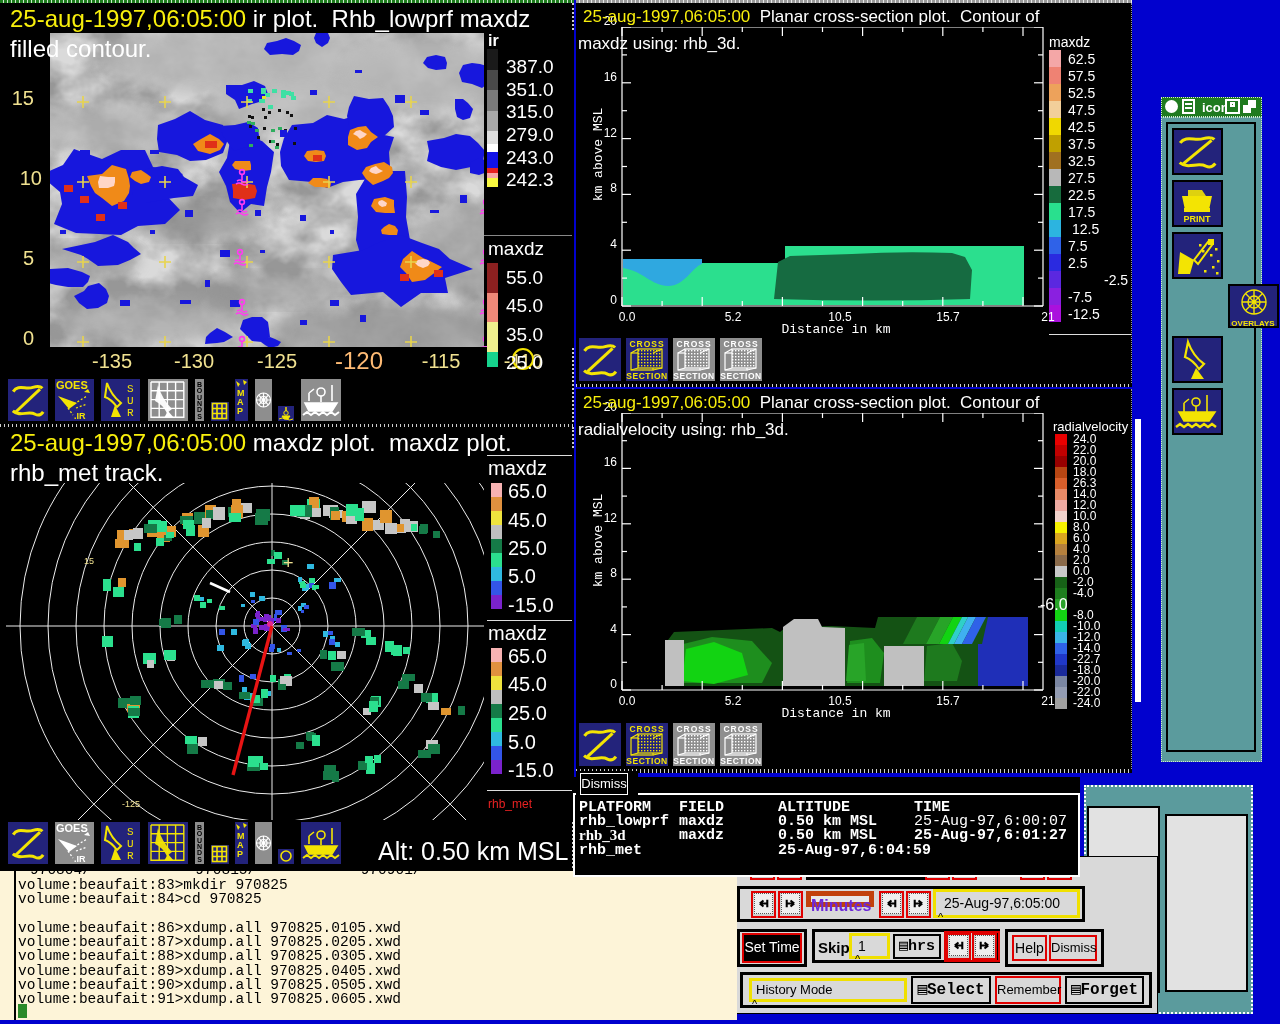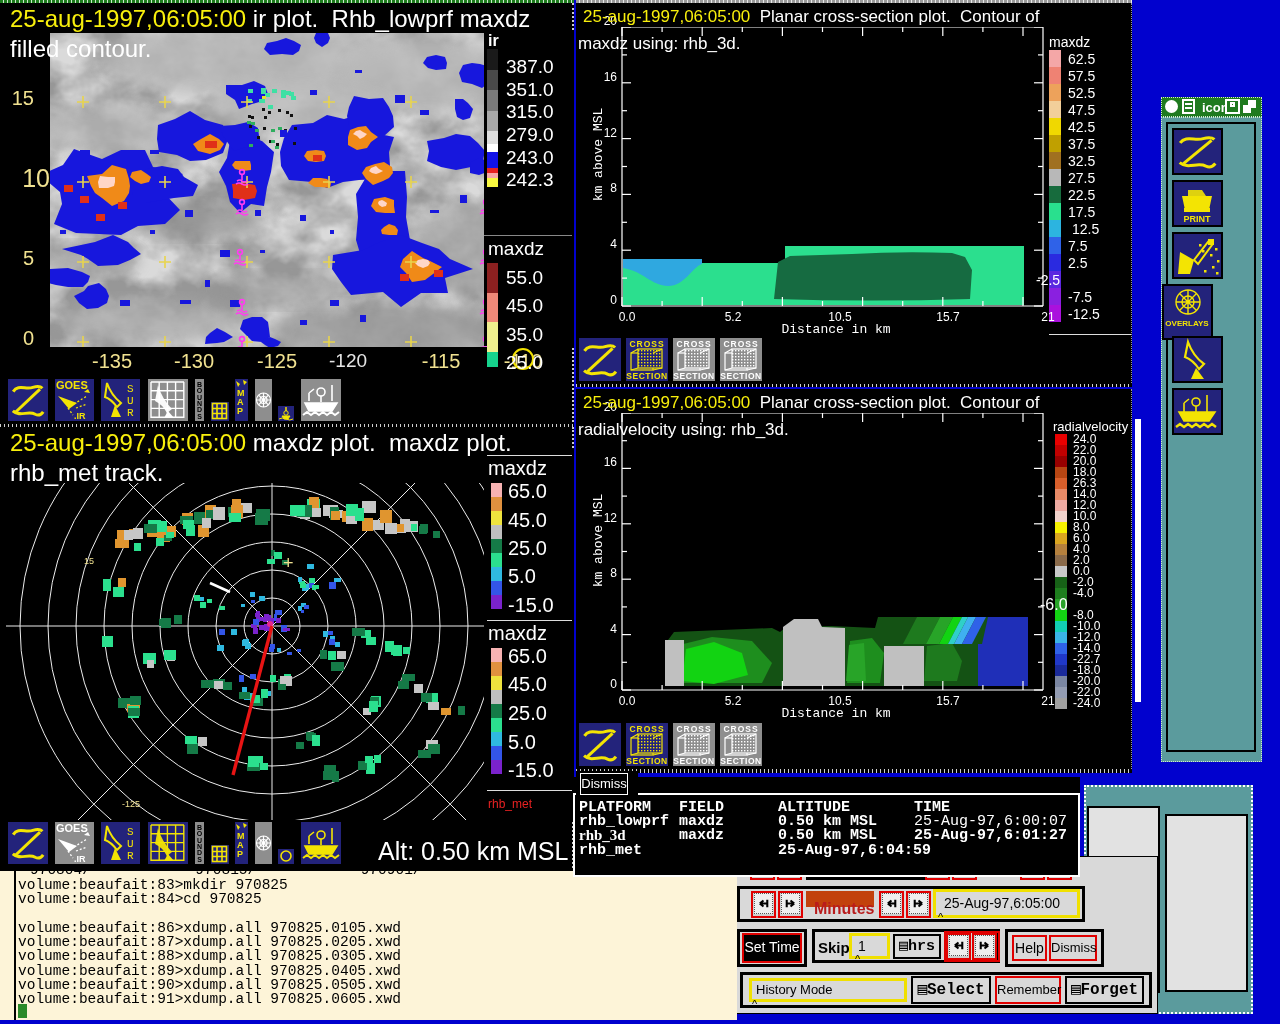--- a/index.html
+++ b/index.html
@@ -222,28 +222,28 @@
     </g>
     <g transform="translate(486,345)" stroke="#ff3df0" fill="none" stroke-width="1.6">
       <circle cx="0" cy="-6" r="2.4"></circle>
       <path d="M0,-3.5 V2"></path>
       <path d="M-5,3 Q-2,1 0,3 Q2,5 5,3"></path>
       <path d="M-6,6 Q-3,4 0,6 Q3,8 6,6"></path>
     </g>
   </svg>
 <div class="t1 wh" style="left:10px;top:37px;">filled contour.</div>
 <div style="position:absolute;left:0;top:88px;width:34px;text-align:right;font-size:20px;line-height:20px;color:#f0e190;z-index:3">15</div>
-<div style="position:absolute;left:16px;top:168px;width:34px;text-align:right;font-size:25px;line-height:20px;color:#f0e190;z-index:3">10</div>
+<div style="position:absolute;left:8px;top:168px;width:34px;text-align:right;font-size:20px;line-height:20px;color:#f0e190;z-index:3">10</div>
 <div style="position:absolute;left:0;top:248px;width:34px;text-align:right;font-size:20px;line-height:20px;color:#f0e190;z-index:3">5</div>
 <div style="position:absolute;left:0;top:328px;width:34px;text-align:right;font-size:20px;line-height:20px;color:#f0e190;z-index:3">0</div>
 <div style="position:absolute;left:484px;top:30px;width:90px;height:316px;background:#000;z-index:3"></div>
 <div style="position:absolute;left:82px;top:351px;width:60px;text-align:center;font-size:20px;line-height:20px;color:#f0e190;z-index:4">-135</div>
 <div style="position:absolute;left:164px;top:351px;width:60px;text-align:center;font-size:20px;line-height:20px;color:#f0e190;z-index:4">-130</div>
 <div style="position:absolute;left:247px;top:351px;width:60px;text-align:center;font-size:20px;line-height:20px;color:#f0e190;z-index:4">-125</div>
-<div style="position:absolute;left:329px;top:351px;width:60px;font-size:19px;line-height:20px;color:#e5e5e5;z-index:4">-120</div>
+<div style="position:absolute;left:329px;top:351px;width:60px;text-align:center;font-size:24px;line-height:20px;color:#fdba74;z-index:4">-120</div>
 <div style="position:absolute;left:411px;top:351px;width:60px;text-align:center;font-size:20px;line-height:20px;color:#f0e190;z-index:4">-115</div>
 <div style="position:absolute;left:493px;top:351px;width:60px;text-align:center;font-size:20px;line-height:20px;color:#f0e190;z-index:4">-110</div>
 <div class="cl" style="left:488px;top:32px;font-size:16px;font-weight:bold;z-index:4">ir</div>
 <div style="position:absolute;left:487px;top:49px;width:11px;height:103px;background:linear-gradient(#1a1a1a 0 20%,#4a4a4a 20% 40%,#7a7a7a 40% 60%,#a8a8a8 60% 80%,#dedede 80% 92%,#fff 92%);z-index:4"></div>
 <div class="seg" style="left:487px;top:152px;width:11px;height:16px;background:#1212e8;z-index:4"></div>
 <div class="seg" style="left:487px;top:168px;width:11px;height:5px;background:#e82222;z-index:4"></div>
 <div class="seg" style="left:487px;top:173px;width:11px;height:5px;background:#f8a8a8;z-index:4"></div>
 <div class="seg" style="left:487px;top:178px;width:11px;height:9px;background:#f8f840;z-index:4"></div>
 <div class="cl" style="left:506px;top:57px;font-size:19px;line-height:19px;z-index:4">387.0</div>
 <div class="cl" style="left:506px;top:80px;font-size:19px;line-height:19px;z-index:4">351.0</div>
@@ -737,21 +737,21 @@
 <div class="cl" style="left:1068px;top:188px;font-size:14px;line-height:14px">22.5</div>
 <div class="seg" style="left:1049px;top:203px;width:12px;height:17px;background:#29e08e"></div>
 <div class="cl" style="left:1068px;top:205px;font-size:14px;line-height:14px">17.5</div>
 <div class="seg" style="left:1049px;top:220px;width:12px;height:17px;background:#2cb4e0"></div>
 <div class="cl" style="left:1072px;top:222px;font-size:14px;line-height:14px">12.5</div>
 <div class="seg" style="left:1049px;top:237px;width:12px;height:17px;background:#2f62e8"></div>
 <div class="cl" style="left:1068px;top:239px;font-size:14px;line-height:14px">7.5</div>
 <div class="seg" style="left:1049px;top:254px;width:12px;height:17px;background:#2a2ae0"></div>
 <div class="cl" style="left:1068px;top:256px;font-size:14px;line-height:14px">2.5</div>
 <div class="seg" style="left:1049px;top:271px;width:12px;height:17px;background:#5b28e0"></div>
-<div class="cl" style="left:1036px;top:273px;font-size:14px;line-height:14px">-2.5</div>
+<div class="cl" style="left:1104px;top:273px;font-size:14px;line-height:14px">-2.5</div>
 <div class="seg" style="left:1049px;top:288px;width:12px;height:17px;background:#8a20e0"></div>
 <div class="cl" style="left:1068px;top:290px;font-size:14px;line-height:14px">-7.5</div>
 <div class="seg" style="left:1049px;top:305px;width:12px;height:17px;background:#aa11dd"></div>
 <div class="cl" style="left:1068px;top:307px;font-size:14px;line-height:14px">-12.5</div>
 <div style="position:absolute;left:1049px;top:334px;width:82px;height:1px;background:#ddd"></div>
 <div class="ic" style="left:577px;top:336px;width:46px;height:47px;background:#23237b;z-index:6"><svg width="42" height="43" viewBox="0 0 42 43">
       <g stroke="#f3e403" fill="none" stroke-width="3">
         <path d="M5.46,12.9 C10.5,5.16 18.900000000000002,11.18 26.04,8.6 C31.5,6.88 34.44,7.739999999999999 36.12,9.46"></path>
         <path d="M33.6,10.32 L8.4,33.54"></path>
         <path d="M5.04,32.68 C12.6,39.56 21.0,31.82 28.560000000000002,36.12 C32.76,38.27 35.699999999999996,35.26 36.96,33.54"></path>
@@ -986,21 +986,21 @@
         <rect x="28" y="16" width="2.5" height="2.5"></rect>
         <rect x="36" y="20" width="2.5" height="2.5"></rect>
         <rect x="41" y="14" width="2.5" height="2.5"></rect>
         <rect x="30" y="36" width="2.5" height="2.5"></rect>
         <rect x="38" y="32" width="2.5" height="2.5"></rect>
         <rect x="43" y="26" width="2.5" height="2.5"></rect>
         <rect x="25" y="10" width="2.5" height="2.5"></rect>
         <rect x="42" y="38" width="2.5" height="2.5"></rect>
       </g>
     </svg></div>
-<div class="ic" style="left:1162px;top:284px;width:51px;height:56px;background:#23237b;z-index:6"><svg width="47" height="43" viewBox="0 0 47 43">
+<div class="ic" style="left:1228px;top:284px;width:51px;height:44px;background:#23237b;z-index:6"><svg width="47" height="43" viewBox="0 0 47 43">
       <g stroke="#f3e403" stroke-width="1.4" fill="none">
         <circle cx="24" cy="16" r="12"></circle>
         <circle cx="24" cy="16" r="6"></circle>
         <path d="M24,4 V28 M12,16 H36 M15.5,7.5 L32.5,24.5 M32.5,7.5 L15.5,24.5"></path>
       </g>
       <text x="23" y="40" fill="#f3e403" font-size="8" font-weight="bold" text-anchor="middle" font-family="Liberation Sans">OVERLAYS</text>
     </svg></div>
 <div class="ic" style="left:1172px;top:336px;width:51px;height:47px;background:#23237b;z-index:6"><svg width="47" height="43" viewBox="0 0 47 43">
       <path d="M14,4 q5,14 16,22 l-5,5 q-6,-9 -14,-12 z" fill="none" stroke="#f3e403" stroke-width="2.2"></path>
       <path d="M22,30 l-5,11 h13 z" fill="#f3e403"></path>
@@ -1055,21 +1055,21 @@
         </g>
       </svg></div>
   </div>
 <div style="position:absolute;left:778px;top:891px;width:25px;height:27px;border:2px solid #e00000;background:#cfcfcf;z-index:22">
     <div style="width:19px;height:21px;margin:0 auto;background:#efefef;border:1px dotted #555"><svg width="17" height="19" viewBox="0 0 18 18">
         <g stroke="#000" stroke-width="2.2" fill="none">
           <path d="M5,5 v8 M5,9 h8 M13,9 l-4,-3.2 M13,9 l-4,3.2"></path>
         </g>
       </svg></div>
   </div>
-<div style="position:absolute;left:806px;top:891px;width:68px;height:16px;border:8px solid #c2410c;background:#e8e8e8;color:#b91c1c;font-weight:bold;font-size:16px;line-height:20px;text-align:center;z-index:22;white-space:nowrap">Minutes</div>
+<div style="position:absolute;left:806px;top:891px;width:68px;height:16px;border:5px solid #c2410c;background:#e8e8e8;color:#6d28d9;font-weight:bold;font-size:16px;line-height:20px;text-align:center;z-index:22;white-space:nowrap">Minutes</div>
 <div style="position:absolute;left:879px;top:891px;width:25px;height:27px;border:2px solid #e00000;background:#cfcfcf;z-index:22">
     <div style="width:19px;height:21px;margin:0 auto;background:#efefef;border:1px dotted #555"><svg width="17" height="19" viewBox="0 0 18 18">
         <g stroke="#000" stroke-width="2.2" fill="none">
           <path d="M13,5 v8 M13,9 h-8 M5,9 l4,-3.2 M5,9 l4,3.2"></path>
         </g>
       </svg></div>
   </div>
 <div style="position:absolute;left:906px;top:891px;width:25px;height:27px;border:2px solid #e00000;background:#cfcfcf;z-index:22">
     <div style="width:19px;height:21px;margin:0 auto;background:#efefef;border:1px dotted #555"><svg width="17" height="19" viewBox="0 0 18 18">
         <g stroke="#000" stroke-width="2.2" fill="none">

